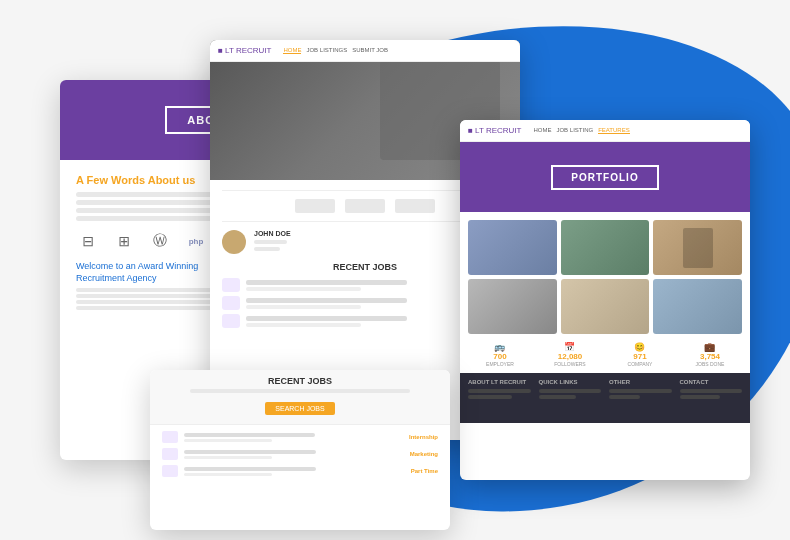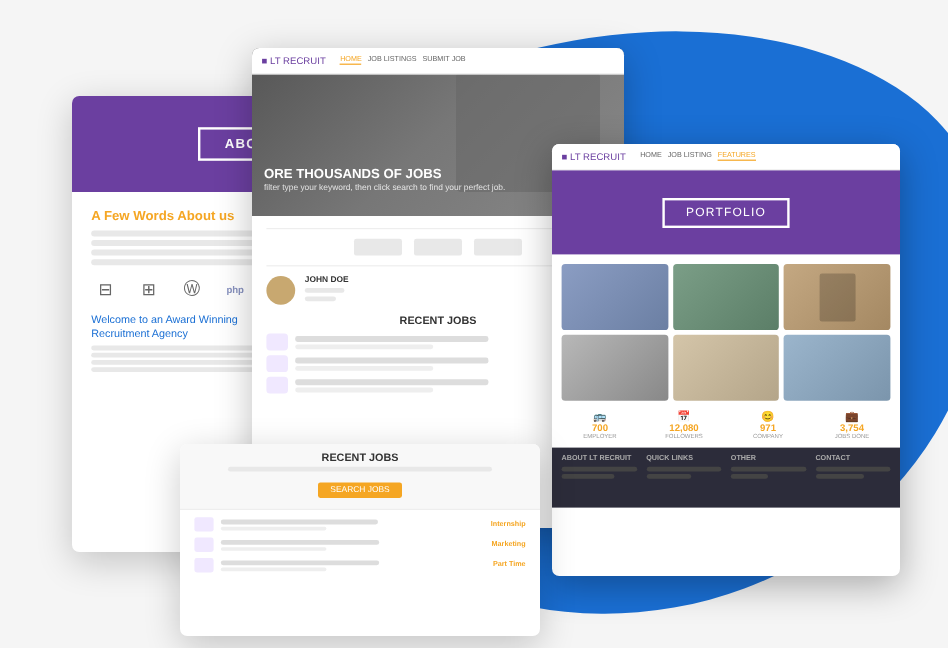--- a/index.html
+++ b/index.html
@@ -383,21 +383,21 @@
       display: flex;
       align-items: center;
       justify-content: center;
     }
 
     .portfolio-header-btn {
       border: 2px solid #fff;
       color: #fff;
       padding: 5px 18px;
       font-size: 10px;
-      font-weight: normal;
+      font-weight: bold;
       letter-spacing: 1px;
       text-transform: uppercase;
     }
 
     .portfolio-grid {
       display: grid;
       grid-template-columns: 1fr 1fr 1fr;
       gap: 4px;
       padding: 8px;
     }
@@ -642,24 +642,20 @@
         </div>
         <div class="nav-links">
           <span class="nav-link active">HOME</span>
           <span class="nav-link">JOB LISTINGS</span>
           <span class="nav-link">SUBMIT JOB</span>
         </div>
       </div>
       <div class="hero-people">
         <div class="hero-people-silhouette"></div>
       </div>
-      <div class="hero-text-overlay">
-        <div class="hero-big-text">ORE THOUSANDS OF JOBS</div>
-        <div class="hero-sub-text">filter type your keyword, then click search to find your perfect job.</div>
-      </div>
     </div>
     <div class="center-body">
       <div class="partner-logos">
         <div class="partner-logo"></div>
         <div class="partner-logo"></div>
         <div class="partner-logo"></div>
       </div>
       <div class="center-review">
         <div class="reviewer-avatar"></div>
         <div class="reviewer-content">

